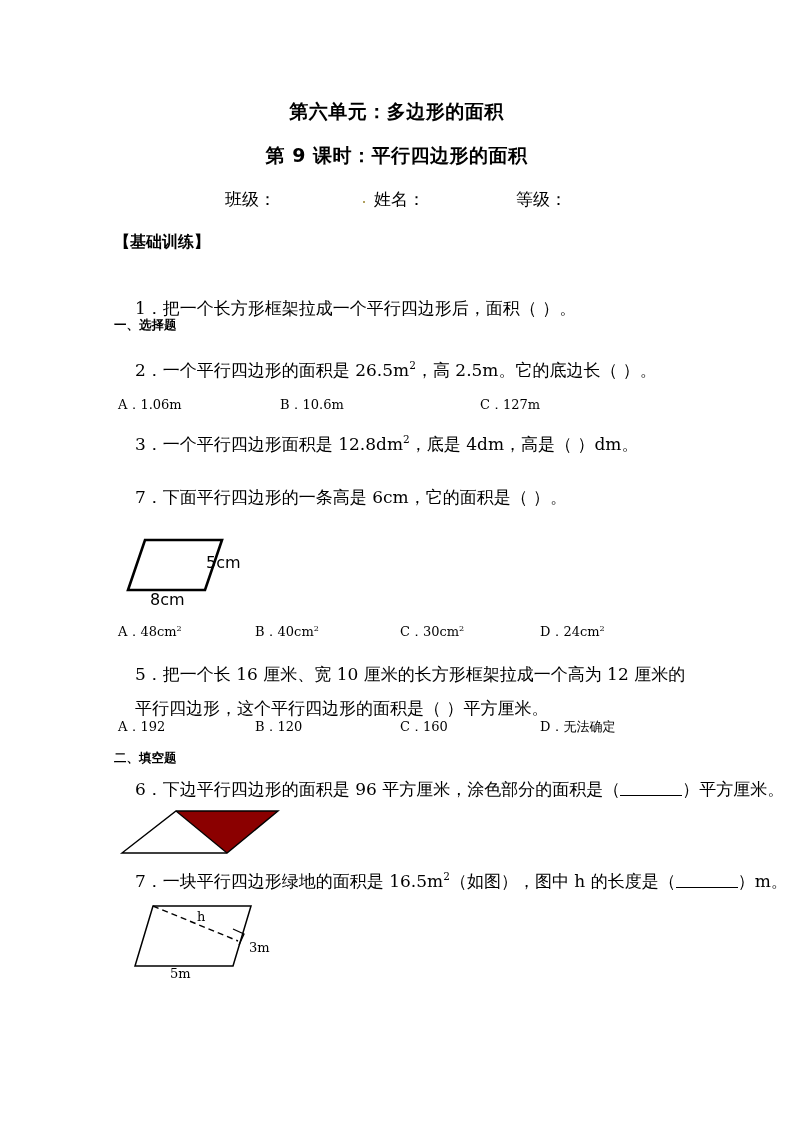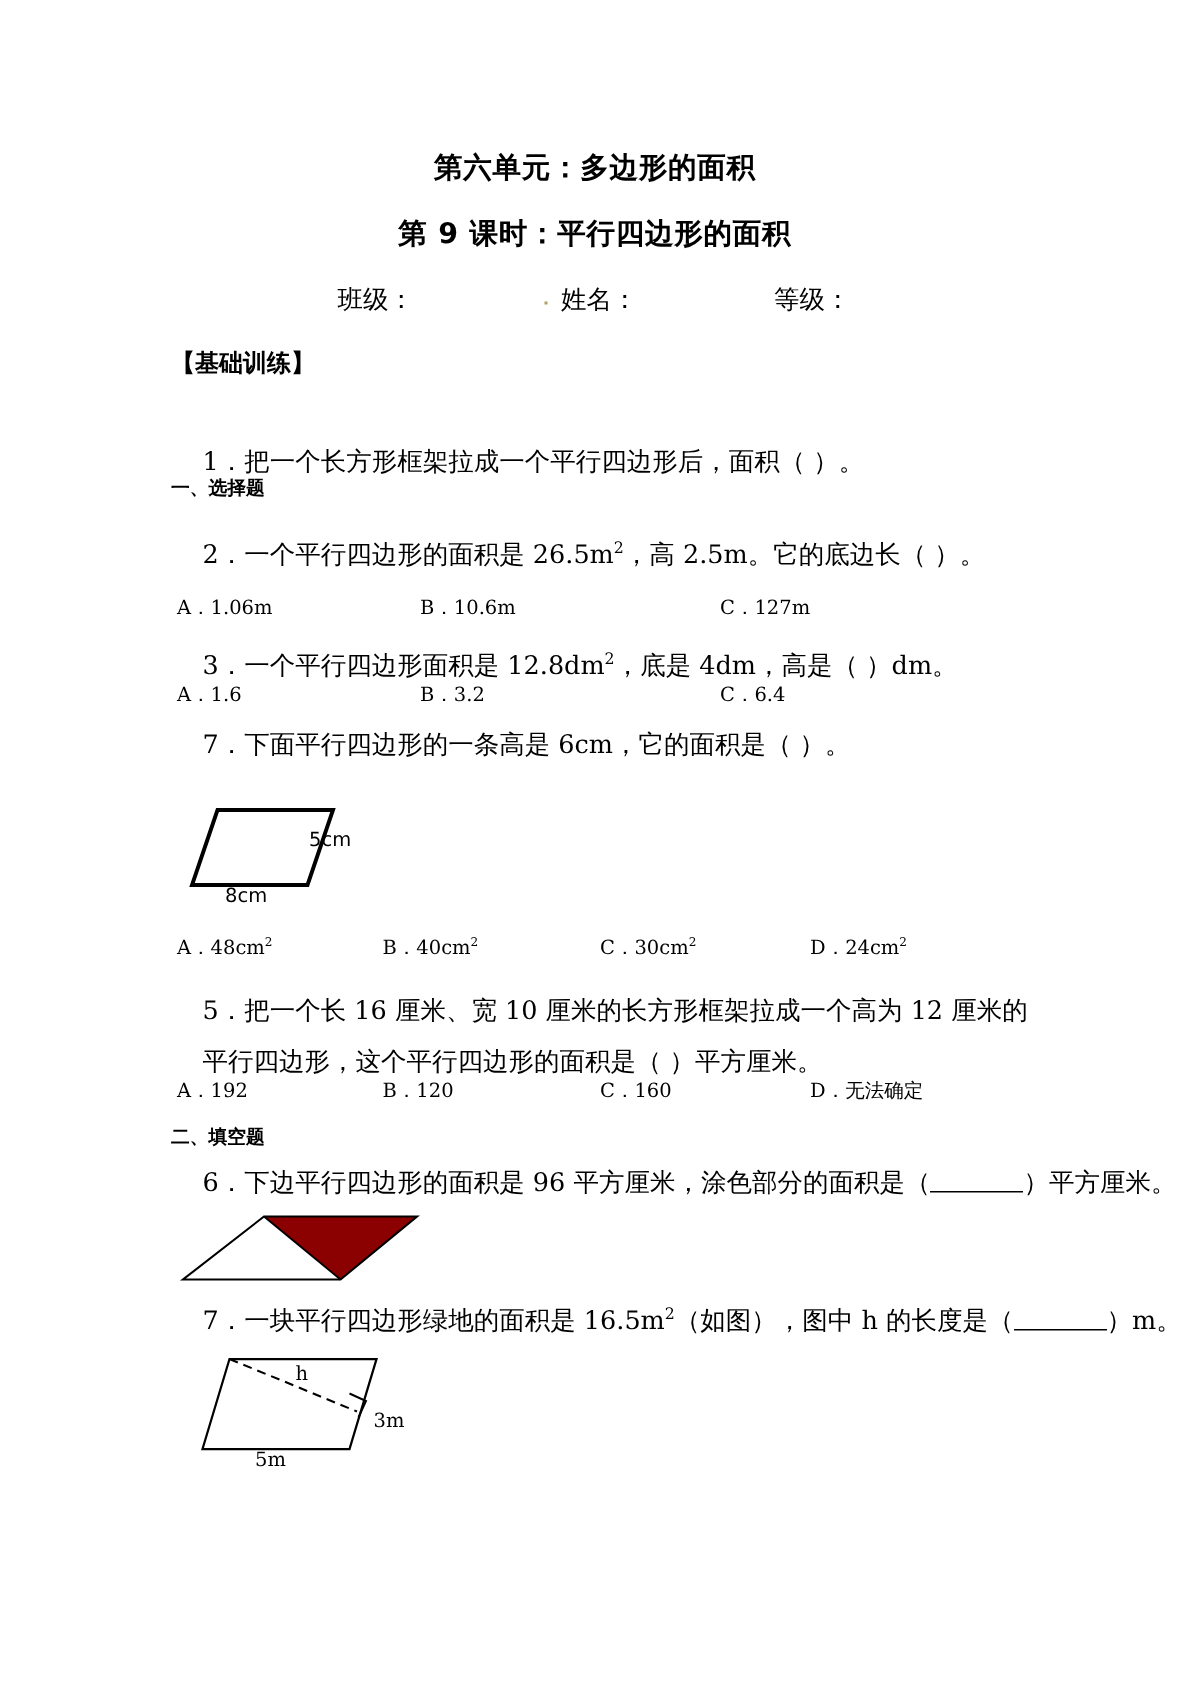--- a/index.html
+++ b/index.html
@@ -125,21 +125,21 @@
     width: 62px;
     height: 11px;
     vertical-align: -1px;
   }
 
   .fig { position: absolute; }
 
   .fig-label {
     position: absolute;
     font-family: "DejaVu Sans", "Liberation Sans", sans-serif;
-    font-size: 13px;
+    font-size: 16px;
     white-space: nowrap;
   }
   .fig-label-serif {
     position: absolute;
     font-family: "DejaVu Serif", "Liberation Serif", serif;
     font-size: 13px;
     white-space: nowrap;
   }
 </style>
 </head>
@@ -164,25 +164,20 @@
   <div class="qtext" id="q1">1．把一个长方形框架拉成一个平行四边形后，面积（      ）。</div>
 
   <div class="qtext" id="q2"><span>2．一个平行四边形的面积是 26.5m</span><sup>2</sup><span>，高 2.5m。它的底边长（      ）。</span></div>
   <div class="opts" id="opts2">
     <span class="opt">A．1.06m</span>
     <span class="opt">B．10.6m</span>
     <span class="opt">C．127m</span>
   </div>
 
   <div class="qtext" id="q3"><span>3．一个平行四边形面积是 12.8dm</span><sup>2</sup><span>，底是 4dm，高是（      ）dm。</span></div>
-  <div class="opts" id="opts3">
-    <span class="opt">A．1.6</span>
-    <span class="opt">B．3.2</span>
-    <span class="opt">C．6.4</span>
-  </div>
 
   <div class="qtext" id="q4">7．下面平行四边形的一条高是 6cm，它的面积是（      ）。</div>
 
   <div class="fig" style="left:118px; top:528px; width:160px; height:80px;">
     <svg width="160" height="80" viewBox="0 0 160 80">
       <polygon points="27,12 104,12 87,62 10,62" fill="none" stroke="#000000" stroke-width="2.6" stroke-linejoin="miter"></polygon>
     </svg>
     <span class="fig-label" style="left:88px; top:25px;">5cm</span>
     <span class="fig-label" style="left:32px; top:62px;">8cm</span>
   </div>

